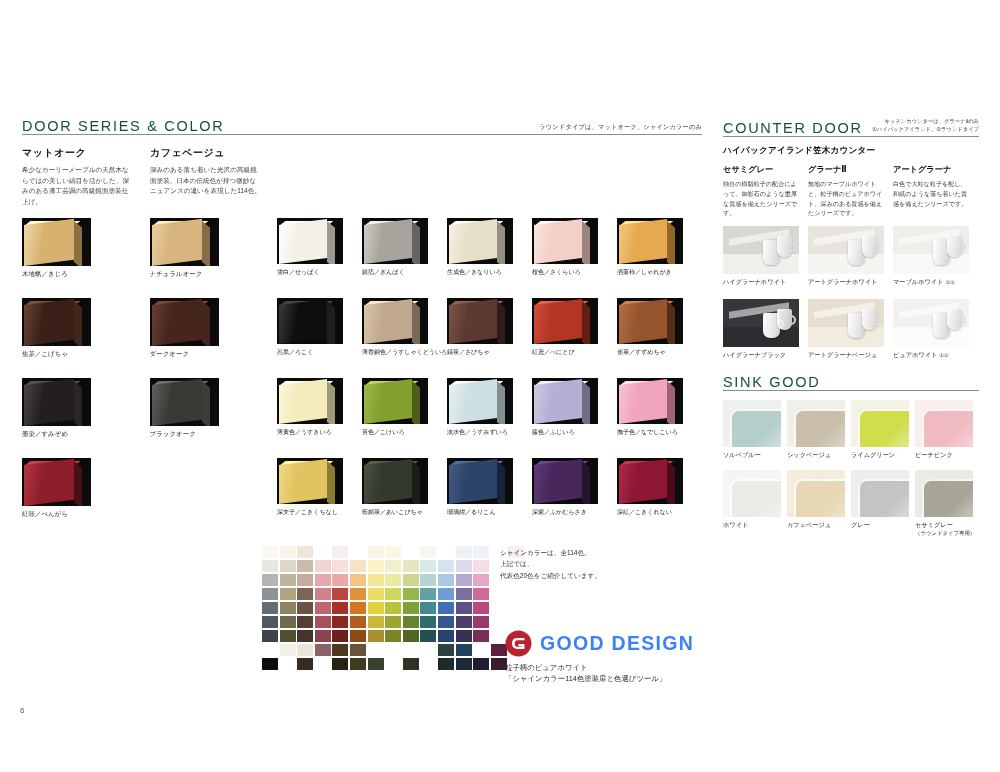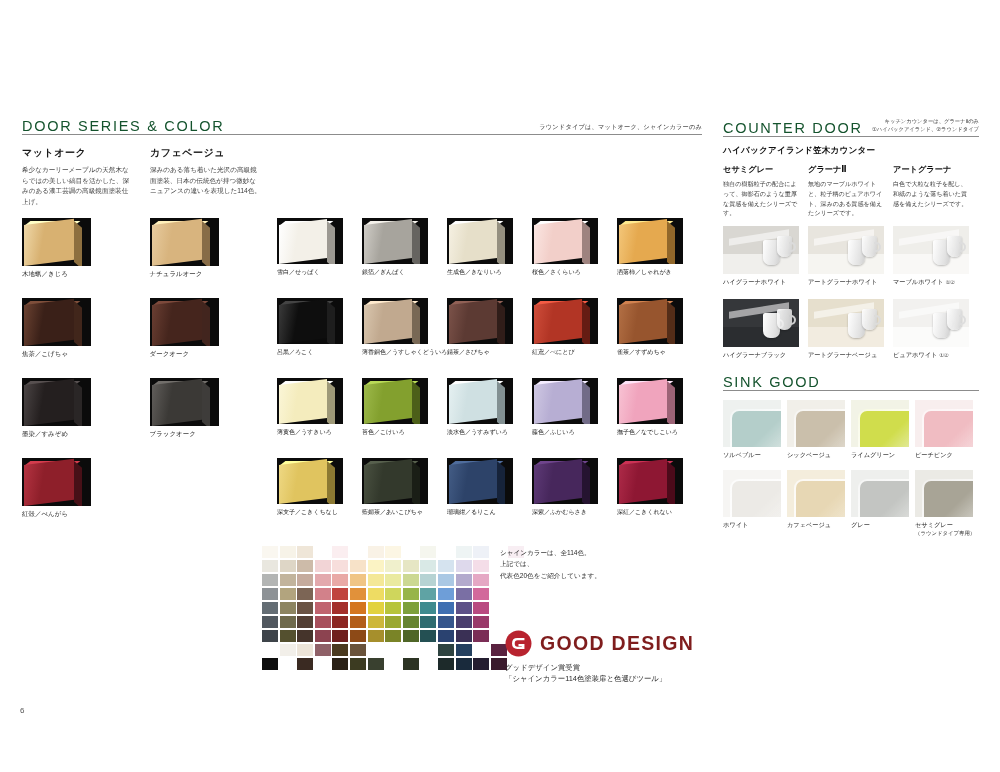--- a/index.html
+++ b/index.html
@@ -109,21 +109,21 @@
   .pchip.empty { background: transparent !important; }
 
   
   #sc-note {
     position: absolute; left: 500px; top: 547px;
     font-size: 6.6px; line-height: 1.72; color: #2b2b2b;
   }
   #gd { position: absolute; left: 505px; top: 630px; }
   #gd-row { display: flex; align-items: center; }
   #gd-logo { width: 27px; height: 27px; }
-  #gd-text { font-size: 19.5px; font-weight: bold; letter-spacing: 1.3px; color: #7f1d1d; margin-left: 8px; }
+  #gd-text { font-size: 19.5px; font-weight: bold; letter-spacing: 1.3px; color: #3b82f6; margin-left: 8px; }
   .gd-cap { font-size: 7.4px; color: #2b2b2b; line-height: 1.55; margin-top: 5px; }
 
   
   #right-block { position: absolute; left: 723px; top: 118px; width: 256px; }
   #counter-head { display: flex; align-items: flex-end; justify-content: space-between; }
   #counter-note { font-size: 5.3px; line-height: 1.5; text-align: right; color: #333; padding-bottom: 2px; }
 
   .sub-h { font-size: 8.6px; font-weight: bold; margin-top: 8px; color: #111; letter-spacing: .2px; }
 
   .c-cols { display: flex; margin-top: 7px; }
@@ -588,21 +588,21 @@
   </div>
 
   <div id="gd">
     <div id="gd-row">
       <svg id="gd-logo" viewBox="0 0 100 100">
         <circle cx="50" cy="50" r="48" fill="#b8232f"></circle>
         <path d="M72 30 L46 30 Q26 30 26 50 Q26 70 46 70 L72 70 L72 52 L50 52 L50 60 L62 60 L62 62 L47 62 Q36 62 36 50 Q36 38 47 38 L72 38 Z" fill="#ffffff"></path>
       </svg>
       <div id="gd-text">GOOD DESIGN</div>
     </div>
-    <div class="gd-cap">グッドデザイン賞受賞</div>
+    <div class="gd-cap">粒子柄のピュアホワイト</div>
     <div class="gd-cap" style="margin-top:0">「シャインカラー114色塗装扉と色選びツール」</div>
   </div>
 
   <div id="right-block">
     <div id="counter-head">
       <div class="sec-title">COUNTER DOOR</div>
       <div id="counter-note">
         <div>キッチンカウンターは、グラーナⅡのみ</div>
         <div>①ハイバックアイランド、②ラウンドタイプ</div>
       </div>

